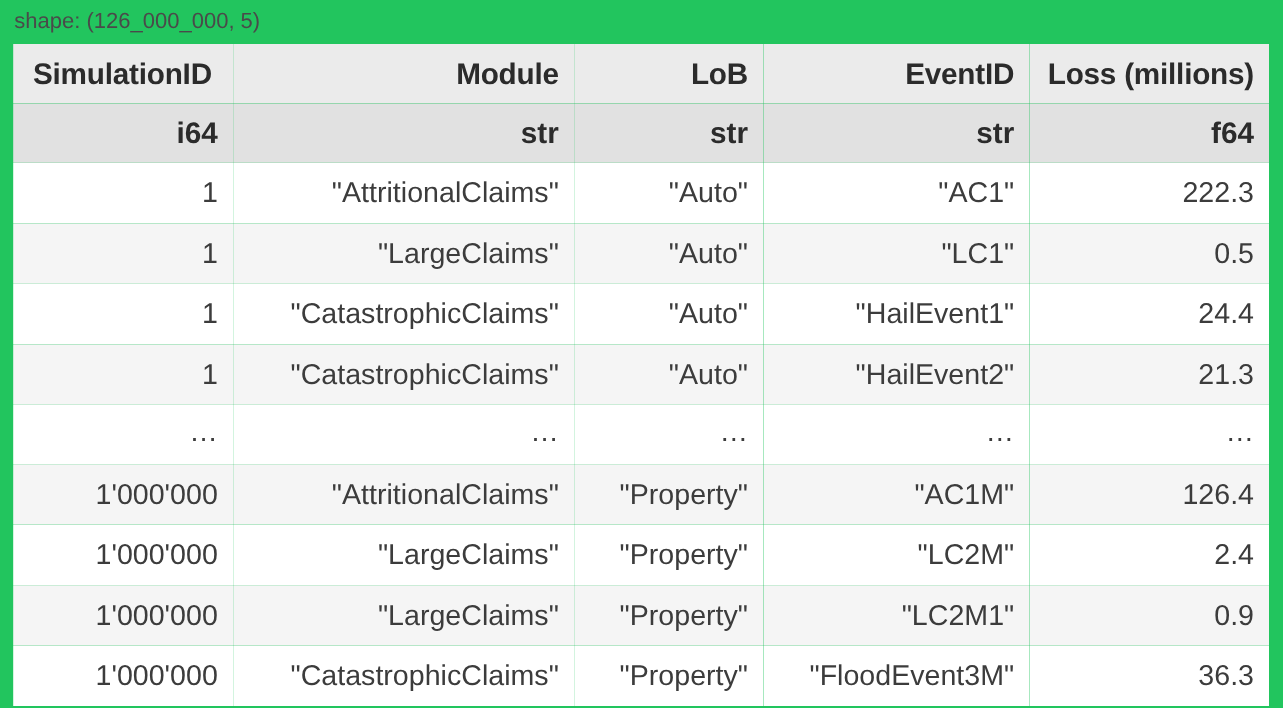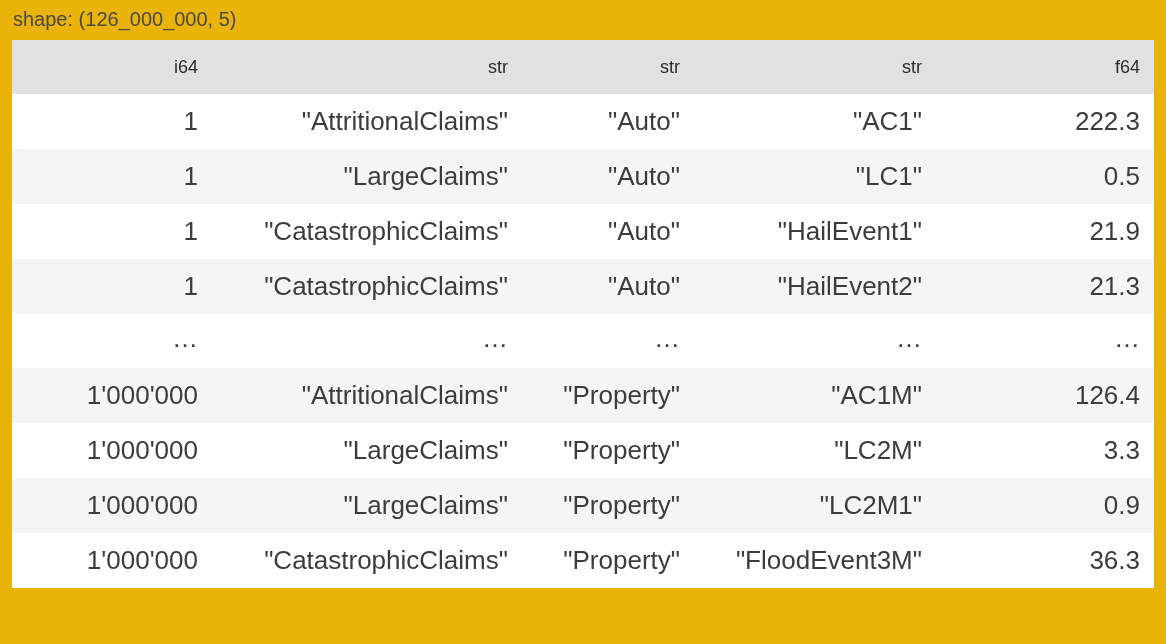--- a/index.html
+++ b/index.html
@@ -13,21 +13,21 @@
     overflow: hidden;
     font-family: "Liberation Sans", sans-serif;
     color: #3a3a3a;
     -webkit-font-smoothing: antialiased;
   }
 
   #page {
     position: relative;
     width: 1166px;
     height: 644px;
-    background: #eab308;
+    background: #22c55e;
   }
 
   .shape-line {
     position: absolute;
     left: 13px;
     top: 5px;
     font-size: 20px;
     line-height: 28px;
     color: #4a4a4a;
     font-weight: 400;
@@ -66,22 +66,22 @@
     font-size: 27px;
     font-weight: bold;
     color: #2b2b2b;
     letter-spacing: -0.2px;
   }
   tr.head-names th.first-head { text-align: left; padding-left: 18px; }
 
   
   tr.head-types { background: #e1e1e1; height: 54px; }
   tr.head-types td {
-    font-size: 18px;
-    font-weight: normal;
+    font-size: 27px;
+    font-weight: bold;
     color: #2b2b2b;
   }
 
   
   tr.data-row { height: 55px; background: #ffffff; }
   tr.data-row.striped { background: #f5f5f5; }
   tr.data-row td {
     font-size: 26px;
     font-weight: 400;
     color: #3c3c3c;
@@ -103,20 +103,27 @@
 
   <table class="df-table">
     <colgroup>
       <col class="c-sim">
       <col class="c-mod">
       <col class="c-lob">
       <col class="c-evt">
       <col class="c-loss">
     </colgroup>
     <thead>
+      <tr class="head-names">
+        <th class="first-head">SimulationID</th>
+        <th>Module</th>
+        <th>LoB</th>
+        <th>EventID</th>
+        <th>Loss (millions)</th>
+      </tr>
       <tr class="head-types">
         <td>i64</td>
         <td>str</td>
         <td>str</td>
         <td>str</td>
         <td>f64</td>
       </tr>
     </thead>
     <tbody>
 
@@ -134,21 +141,21 @@
         <td>"Auto"</td>
         <td>"LC1"</td>
         <td>0.5</td>
       </tr>
 
       <tr class="data-row">
         <td>1</td>
         <td>"CatastrophicClaims"</td>
         <td>"Auto"</td>
         <td>"HailEvent1"</td>
-        <td>21.9</td>
+        <td>24.4</td>
       </tr>
 
       <tr class="data-row striped">
         <td>1</td>
         <td>"CatastrophicClaims"</td>
         <td>"Auto"</td>
         <td>"HailEvent2"</td>
         <td>21.3</td>
       </tr>
 
@@ -166,21 +173,21 @@
         <td>"Property"</td>
         <td>"AC1M"</td>
         <td>126.4</td>
       </tr>
 
       <tr class="data-row">
         <td>1'000'000</td>
         <td>"LargeClaims"</td>
         <td>"Property"</td>
         <td>"LC2M"</td>
-        <td>3.3</td>
+        <td>2.4</td>
       </tr>
 
       <tr class="data-row striped">
         <td>1'000'000</td>
         <td>"LargeClaims"</td>
         <td>"Property"</td>
         <td>"LC2M1"</td>
         <td>0.9</td>
       </tr>
 

